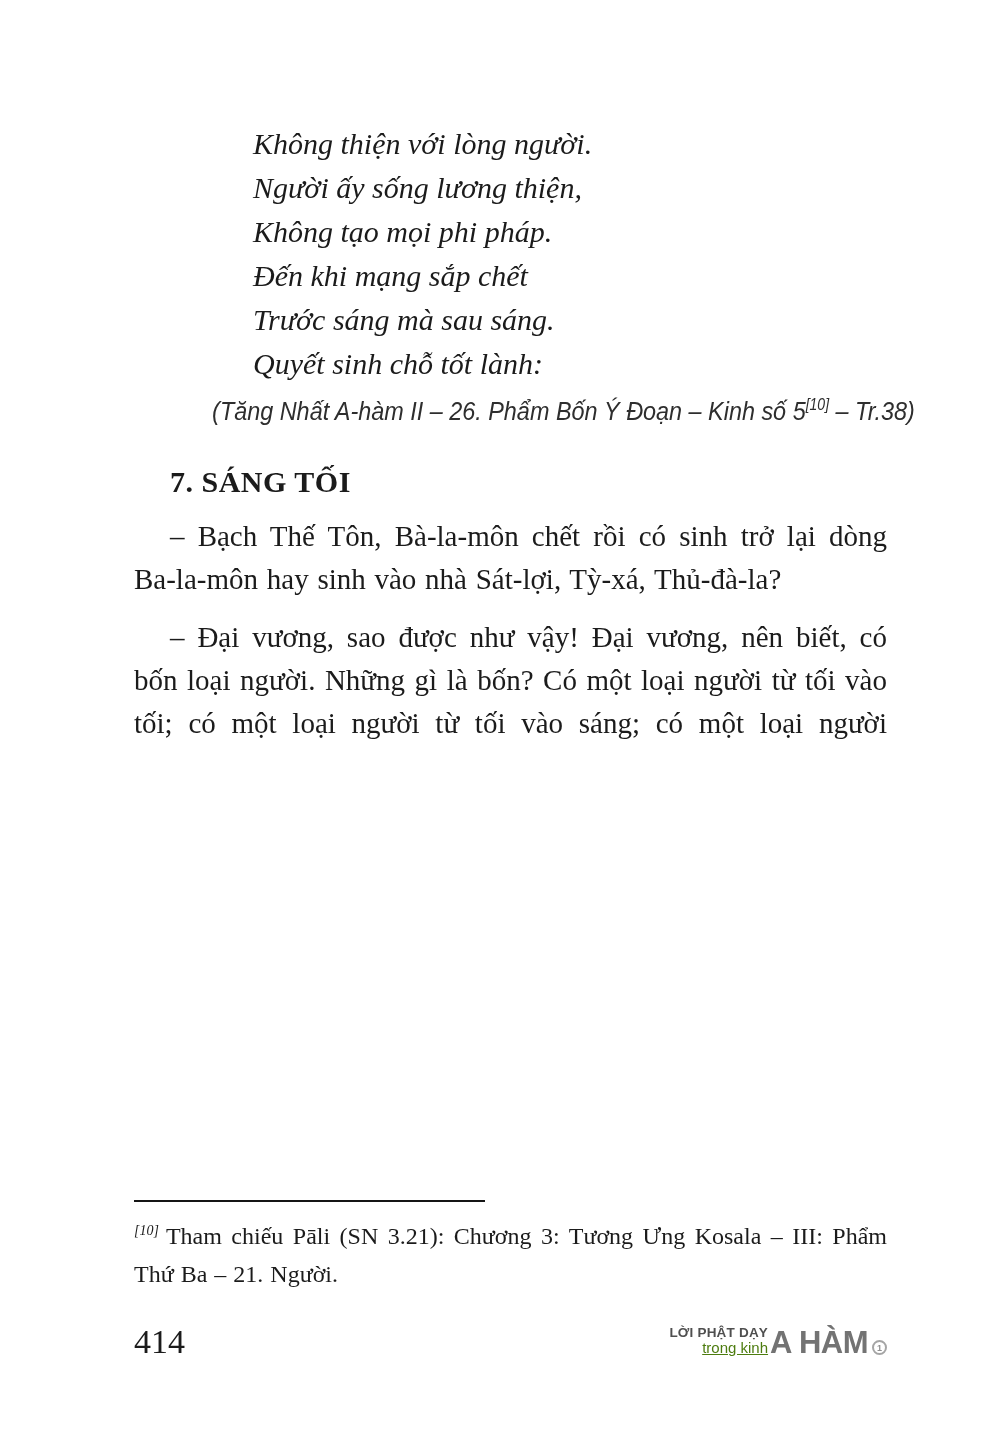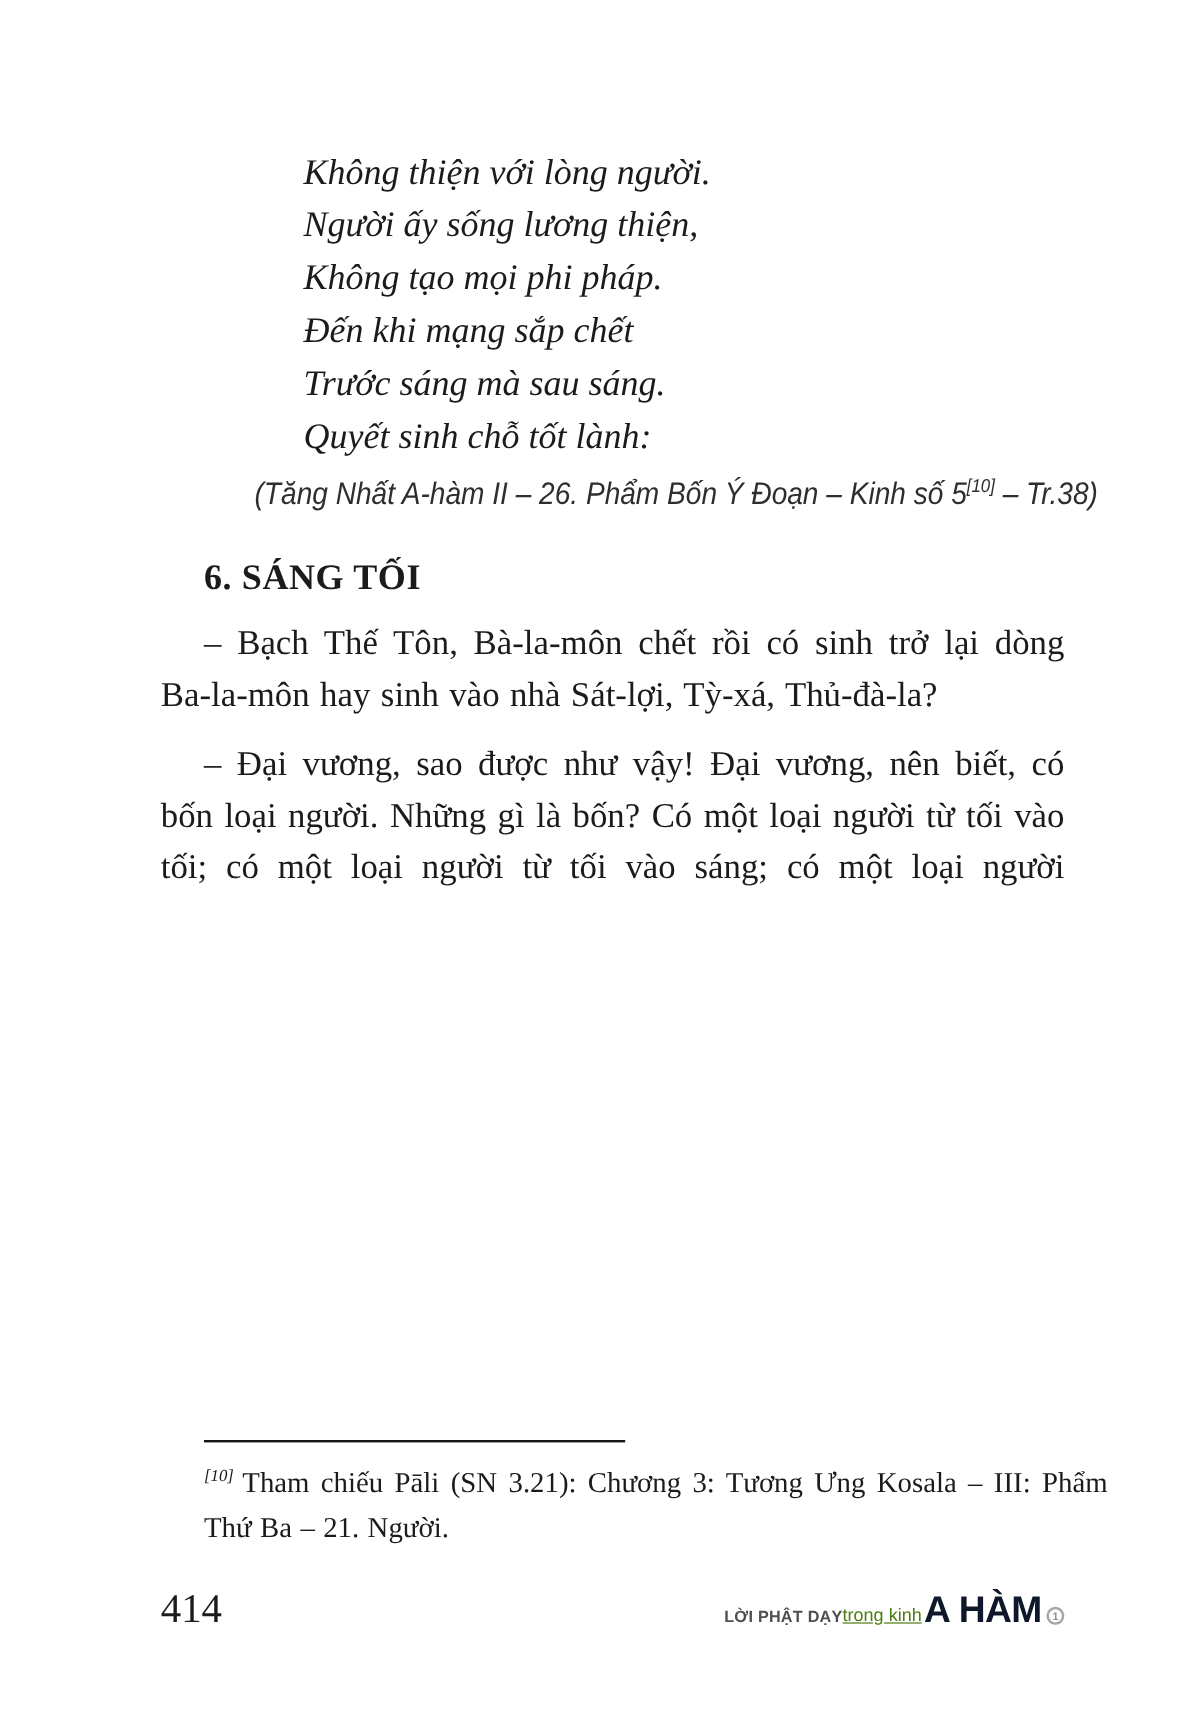--- a/index.html
+++ b/index.html
@@ -64,21 +64,20 @@
     font-weight: bold;
     letter-spacing: 0.5px;
     line-height: 36px;
   }
   
   .footnote {
     position: absolute;
     left: 134px;
     top: 1200px;
     width: 753px;
-    margin-left: 36px;
   }
   .fn-rule {
     width: 351px;
     height: 2px;
     background: #151515;
   }
   .fn-text {
     margin-top: 15px;
     font-size: 24px;
     line-height: 38px;
@@ -104,21 +103,21 @@
     height: 48px;
   }
   .page-number { font-size: 34px; color: #1b1b1b; }
   .logo {
     display: flex;
     align-items: flex-end;
     font-family: "Liberation Sans", sans-serif;
   }
   .logo-left {
     display: flex;
-    flex-direction: row;
+    flex-direction: column;
     align-items: flex-end;
     margin-right: 2px;
     padding-bottom: 2px;
   }
   .logo-line1 {
     font-weight: bold;
     font-size: 13.5px;
     color: #4f4f4f;
     letter-spacing: 0.2px;
     line-height: 14px;
@@ -127,21 +126,21 @@
   .logo-line2 {
     font-size: 15px;
     color: #4d7c0f;
     line-height: 16px;
     white-space: nowrap;
     text-decoration: underline;
   }
   .logo-title {
     font-weight: bold;
     font-size: 31px;
-    color: #0f172a;
+    color: #737373;
     line-height: 30px;
     letter-spacing: -0.5px;
     white-space: nowrap;
   }
   .logo-volume {
     width: 15px;
     height: 15px;
     border: 2px solid #a5a5a5;
     border-radius: 50%;
     color: #8f8f8f;
@@ -167,21 +166,21 @@
       <div class="poem-line">Đến khi mạng sắp chết</div>
       <div class="poem-line">Trước sáng mà sau sáng.</div>
       <div class="poem-line">Quyết sinh chỗ tốt lành:</div>
     </div>
 
 
     <div class="citation">
       <span class="cit-inner"><span>(Tăng Nhất A-hàm II – 26. Phẩm Bốn Ý Đoạn – Kinh số 5</span><sup>[10]</sup><span> – Tr.38)</span></span>
     </div>
 
-    <h2 class="heading">6. SÁNG TỐI</h2>
+    <h2 class="heading">7. SÁNG TỐI</h2>
 
     <p class="para">– Bạch Thế Tôn, Bà-la-môn chết rồi có sinh trở lại dòng Ba-la-môn hay sinh vào nhà Sát-lợi, Tỳ-xá, Thủ-đà-la?</p>
     <p class="para continues">– Đại vương, sao được như vậy! Đại vương, nên biết, có bốn loại người. Những gì là bốn? Có một loại người từ tối vào tối; có một loại người từ tối vào sáng; có một loại người</p>
 
   </div>
 
   <div class="footnote">
     <div class="fn-rule"></div>
     <p class="fn-text"><sup class="fn-marker">[10]</sup><span>Tham chiếu Pāli (SN 3.21): Chương 3: Tương Ưng Kosala – III: Phẩm Thứ Ba – 21. Người.</span></p>
   </div>

